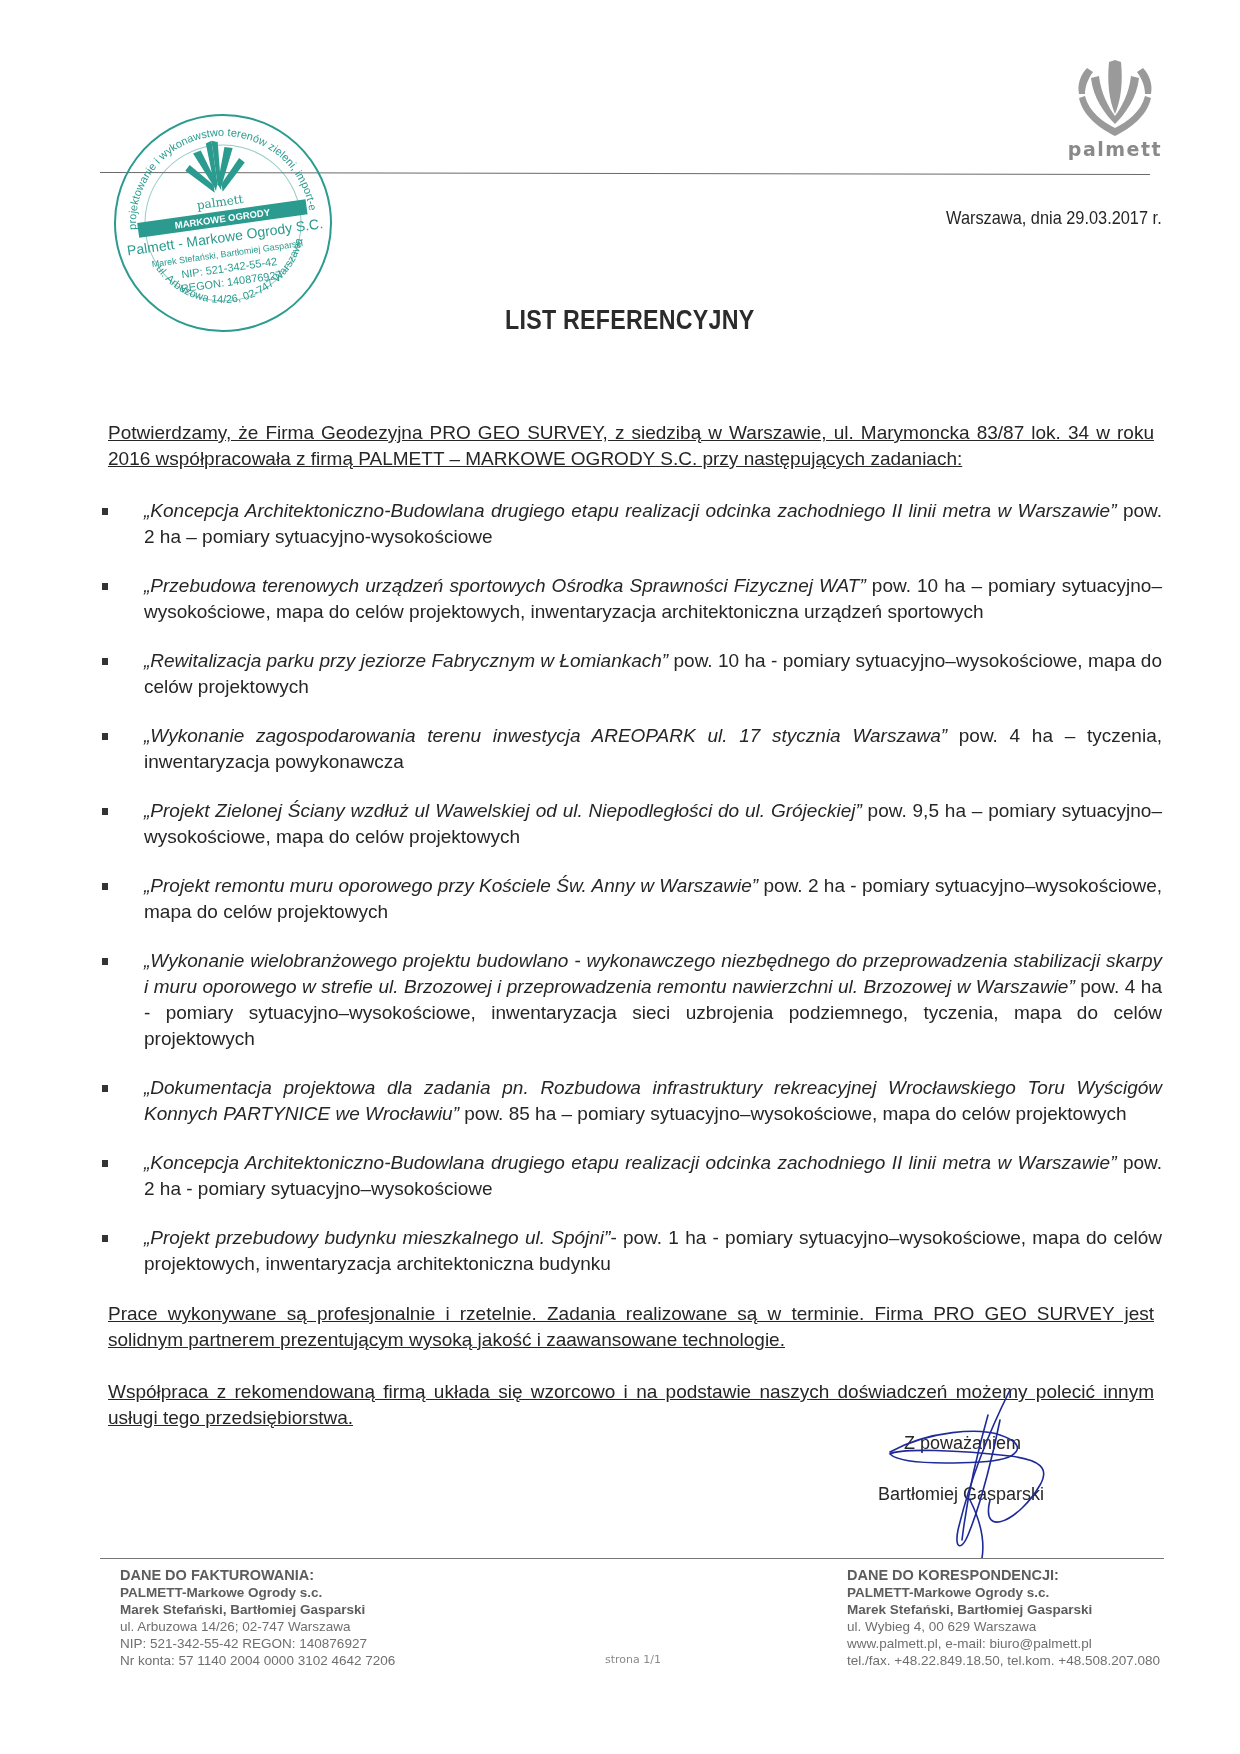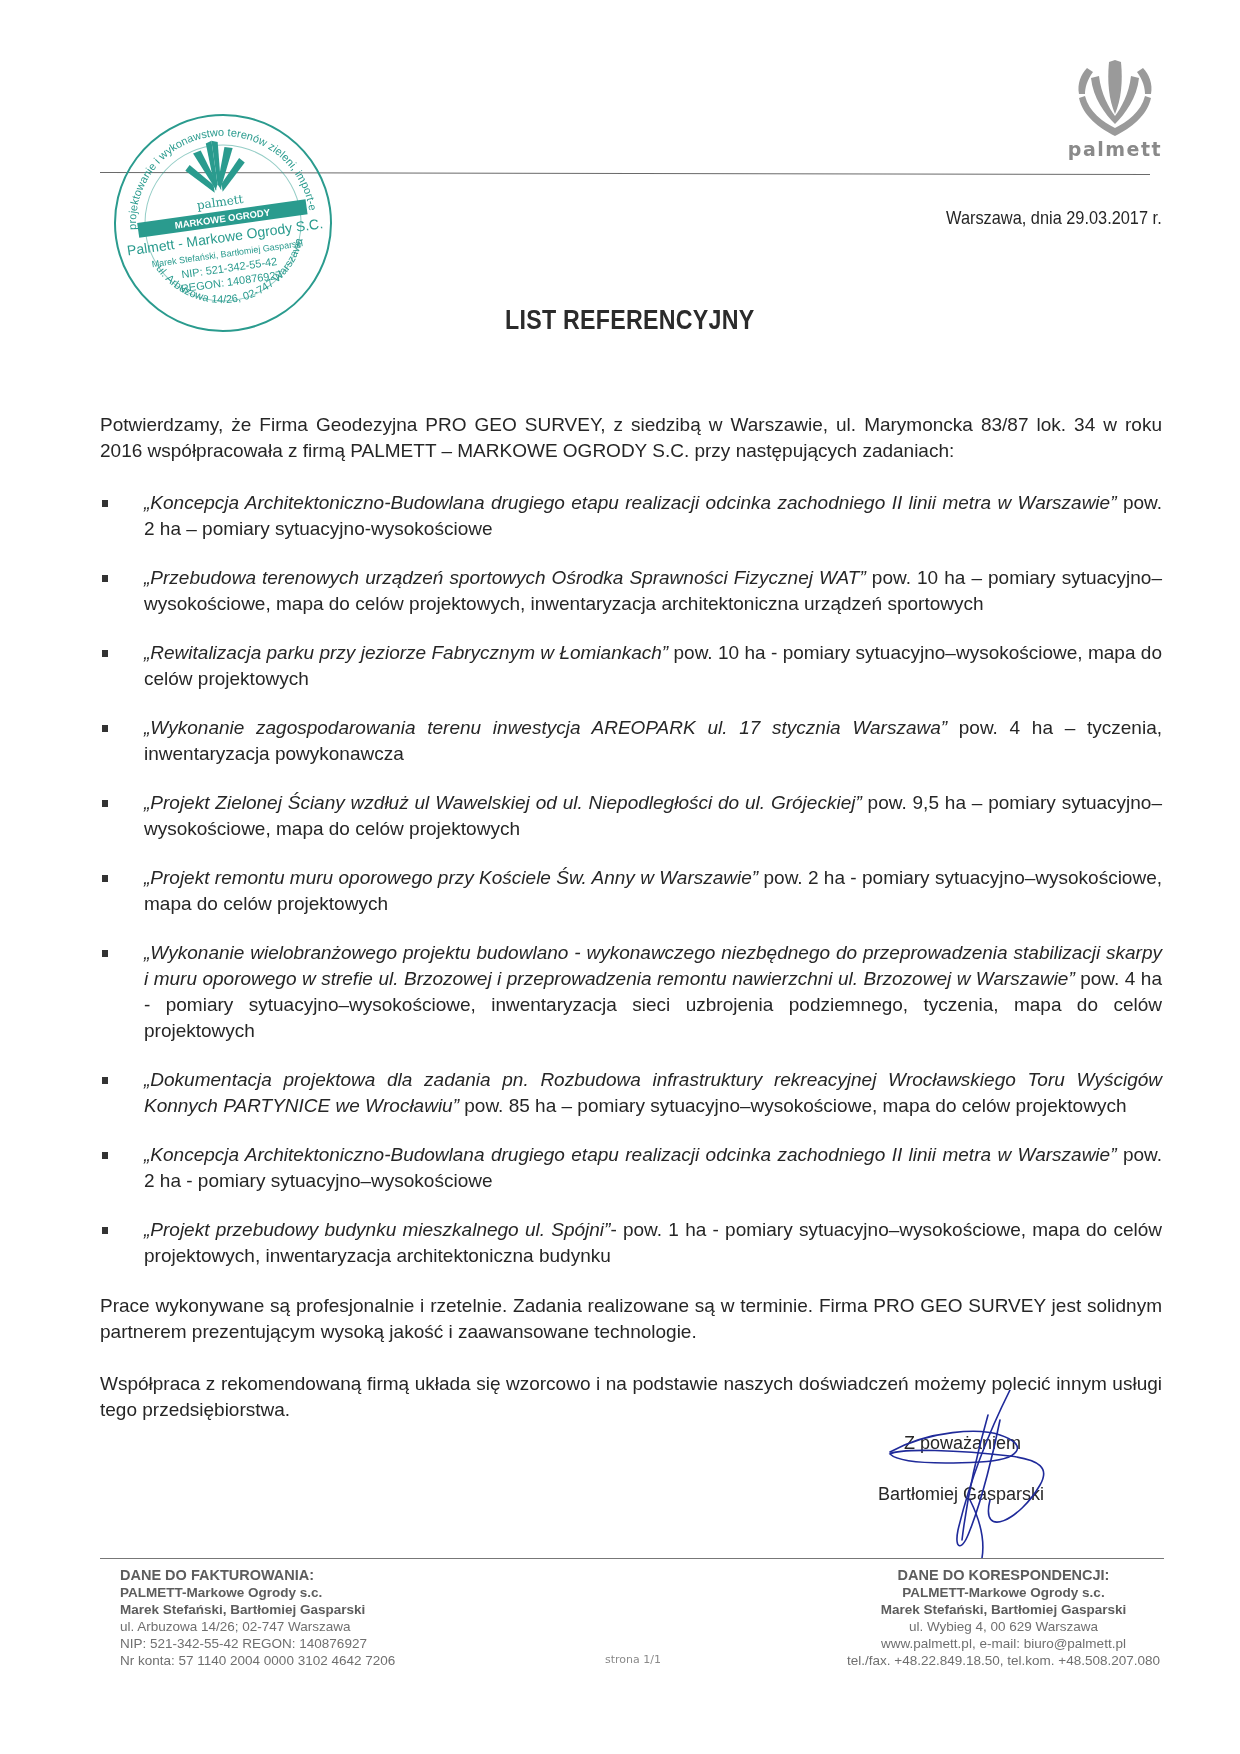--- a/index.html
+++ b/index.html
@@ -5,34 +5,34 @@
   html, body { margin: 0; padding: 0; background: #ffffff; }
   body { width: 1240px; height: 1754px; position: relative; overflow: hidden; font-family: "Liberation Sans", sans-serif; color: #262626; }
   .topline { position: absolute; left: 100px; top: 173px; width: 1050px; height: 1px; background: #6a6a6a; transform: rotate(0.12deg); }
   .stamp { position: absolute; left: 108px; top: 108px; width: 230px; height: 230px; }
   .logo { position: absolute; left: 1055px; top: 58px; width: 120px; height: 120px; text-align: center; }
   .logo svg { display: block; margin: 0 auto; }
   .logo-text { font-family: "DejaVu Sans", sans-serif; font-weight: bold; font-size: 19px; color: #8a8a8a; letter-spacing: 1.5px; margin-top: 0px; }
   .dateline { position: absolute; right: 78px; top: 207px; font-size: 19px; transform: scaleX(0.86); transform-origin: right; }
   .title { position: absolute; left: 505px; top: 305px; font-size: 27px; font-weight: bold; color: #2b2b2b; transform: scaleX(0.86); transform-origin: left; letter-spacing: 0.3px; }
   .content { position: absolute; left: 100px; top: 412px; width: 1062px; font-size: 19px; line-height: 26px; }
-  p { margin: 0; text-align: justify; }
+  p { margin: 8px; text-align: justify; text-decoration: underline; }
   .intro { margin-bottom: 26px; }
   ul.tasks { list-style: none; margin: 0 0 24px 0; padding: 0; }
   ul.tasks li { position: relative; padding-left: 44px; margin-bottom: 23px; text-align: justify; }
   ul.tasks li .bullet { position: absolute; left: 2px; top: 10px; width: 6px; height: 7px; background: #333; }
   .it { font-style: italic; }
   .closing { margin-bottom: 26px; }
   .sig { position: absolute; left: 870px; top: 1390px; width: 220px; height: 160px; }
   .sig-greet { position: absolute; left: 34px; top: 43px; font-size: 18px; }
   .sig-name { position: absolute; left: 8px; top: 94px; font-size: 18px; }
   .sig svg { position: absolute; left: 0; top: 0; }
   .botline { position: absolute; left: 100px; top: 1558px; width: 1064px; height: 1px; background: #777; }
   .foot-left { position: absolute; left: 120px; top: 1567px; font-size: 13.5px; line-height: 17px; color: #6f6f6f; }
-  .foot-right { position: absolute; right: 80px; top: 1567px; font-size: 13.5px; line-height: 17px; color: #6f6f6f; text-align: center; }
+  .foot-right { position: absolute; right: 80px; top: 1567px; font-size: 13.5px; line-height: 17px; color: #6f6f6f; text-align: left; }
   .fb { font-weight: bold; color: #5d5d5d; }
   .foot-left .fb:first-child, .foot-right .fb:first-child { font-size: 14.5px; }
   .pagenum { position: absolute; left: 605px; top: 1653px; font-size: 11px; color: #8a8a8a; font-family: "DejaVu Sans", sans-serif; }
 </style>
 </head>
 <body>
 
 <div class="topline"></div>
 
 <div class="stamp">

